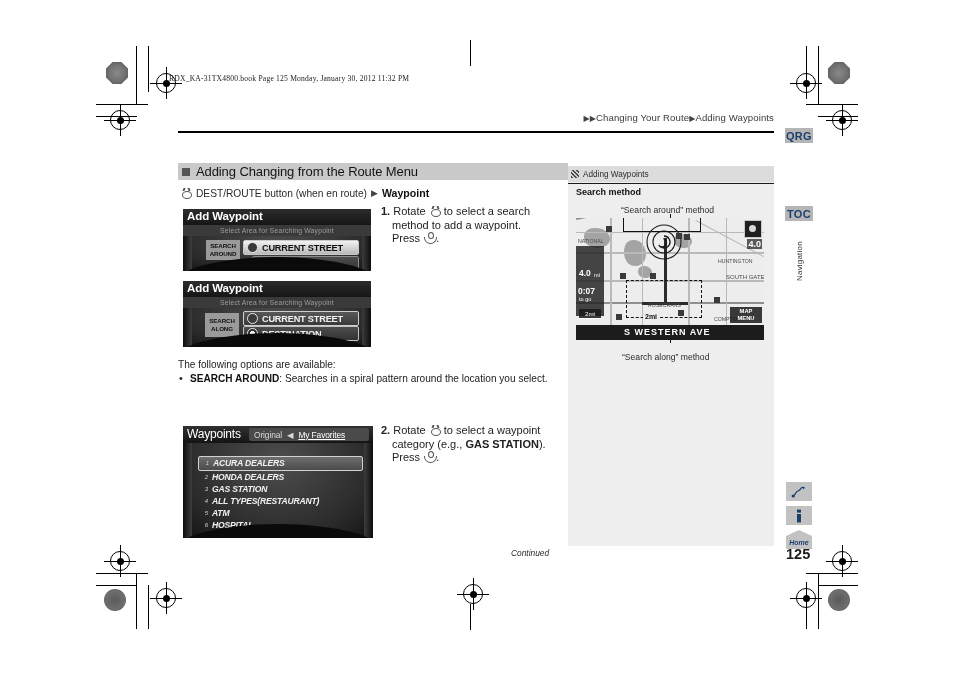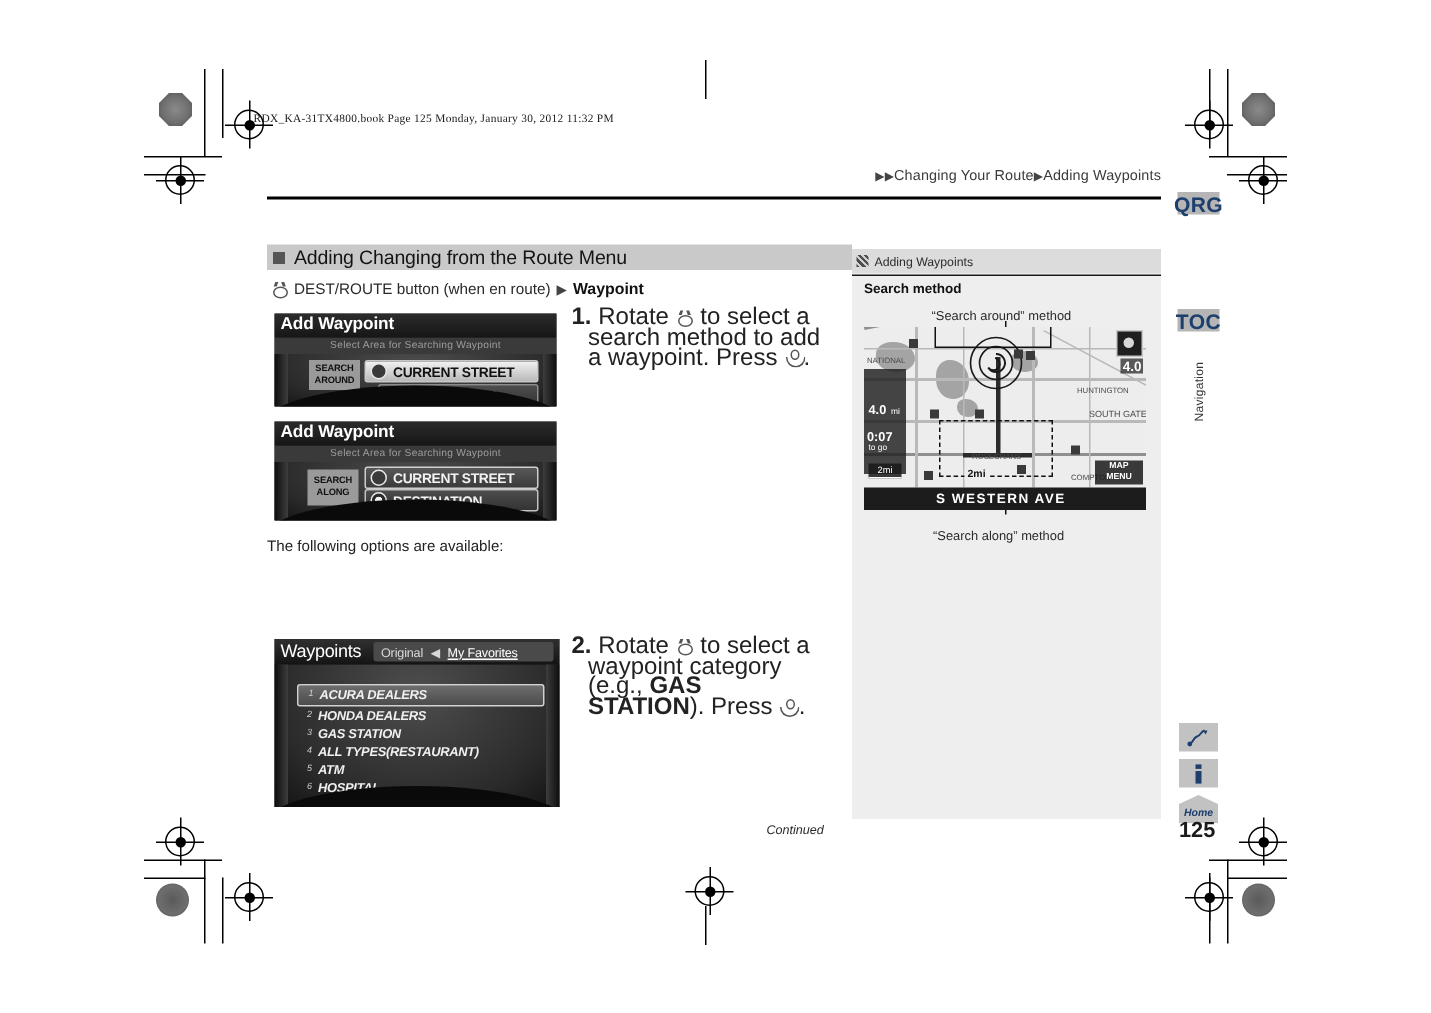--- a/index.html
+++ b/index.html
@@ -23,21 +23,21 @@
            font-family:"Liberation Serif", serif;color:#1a1a1a;white-space:nowrap;}
 
   
   .breadcrumb{position:absolute;right:180px;top:112px;font-size:9.6px;color:#3b3b3b;
               white-space:nowrap;letter-spacing:.1px;}
   .breadcrumb .arw{font-size:8px;color:#444;}
   .hrule{position:absolute;left:178px;top:131px;width:596px;height:1.6px;background:#000;}
 
   
   .tab{position:absolute;width:28px;height:15px;background:#b5b5b5;color:#1c3f6e;
-       font-size:14px;font-weight:bold;display:flex;align-items:center;justify-content:center;
+       font-size:11px;font-weight:bold;display:flex;align-items:center;justify-content:center;
        letter-spacing:.3px;}
   .vtext{position:absolute;font-size:8px;color:#333;
          writing-mode:vertical-rl;transform:rotate(180deg);letter-spacing:.2px;}
   .icontab{position:absolute;width:26px;height:19px;background:#c2c2c2;
            display:flex;align-items:center;justify-content:center;color:#1c3f6e;}
   .pagenum{position:absolute;font-size:14.5px;font-weight:bold;color:#1a1a1a;}
 
   
   .sec-head{position:absolute;left:178px;top:163px;width:390px;height:17px;
             background:#c9c9c9;display:flex;align-items:center;}
@@ -103,21 +103,21 @@
   .cat .pill span.active{color:#ffffff;text-decoration:underline;}
   .catlist{position:absolute;left:15px;right:10px;top:30px;font-style:italic;}
   .catrow{height:12.2px;display:flex;align-items:center;}
   .catrow .num{width:10px;text-align:right;font-size:6px;color:#cfcfcf;margin-right:4px;}
   .catrow .nm{font-size:8.6px;font-weight:bold;color:#f0f0f0;letter-spacing:-.2px;
               white-space:nowrap;}
   .catrow.hl{background:linear-gradient(#6e6e6e,#4b4b4b);border:1px solid #d2d2d2;
              border-radius:2px;height:12.6px;}
 
   
-  .step{position:absolute;font-size:16px;line-height:13.6px;color:#222;width:168px;}
+  .step{position:absolute;font-size:11px;line-height:13.6px;color:#222;width:168px;}
   .step .n{font-weight:bold;}
   .step p{margin:0;text-indent:-11px;padding-left:11px;}
 
   .bodytxt{position:absolute;font-size:10.1px;line-height:14px;color:#222;}
   .bullets{position:absolute;left:178px;top:372px;width:382px;font-size:10.1px;
            line-height:14.4px;color:#222;}
   .bullets li{margin-bottom:5px;list-style:none;position:relative;padding-left:12px;}
   .bullets li:before{content:"\2022";position:absolute;left:1px;top:-1px;font-size:11px;}
   .bullets b{font-weight:bold;color:#111;}
   .bullets ul{margin:0;padding:0;}
@@ -325,20 +325,23 @@
     <span class="dialicon"><i></i></span>
     <span>to select a search method to add a waypoint. Press</span>
     <span class="pressicon"></span><span>.</span>
   </p>
 </div>
 
 <div class="bodytxt" style="left:178px;top:358px;">The following options are available:</div>
 
 <div class="bullets">
   <ul>
+    <li>
+      <b>SEARCH AROUND</b><span>: Searches in a spiral pattern around the location you select.</span>
+    </li>
   </ul>
 </div>
 
 <div class="step" style="left:381px;top:424px;">
   <p>
     <span class="n">2.</span>
     <span>Rotate</span>
     <span class="dialicon"><i></i></span>
     <span>to select a waypoint category (e.g.,</span>
     <b>GAS STATION</b><span>). Press</span>

